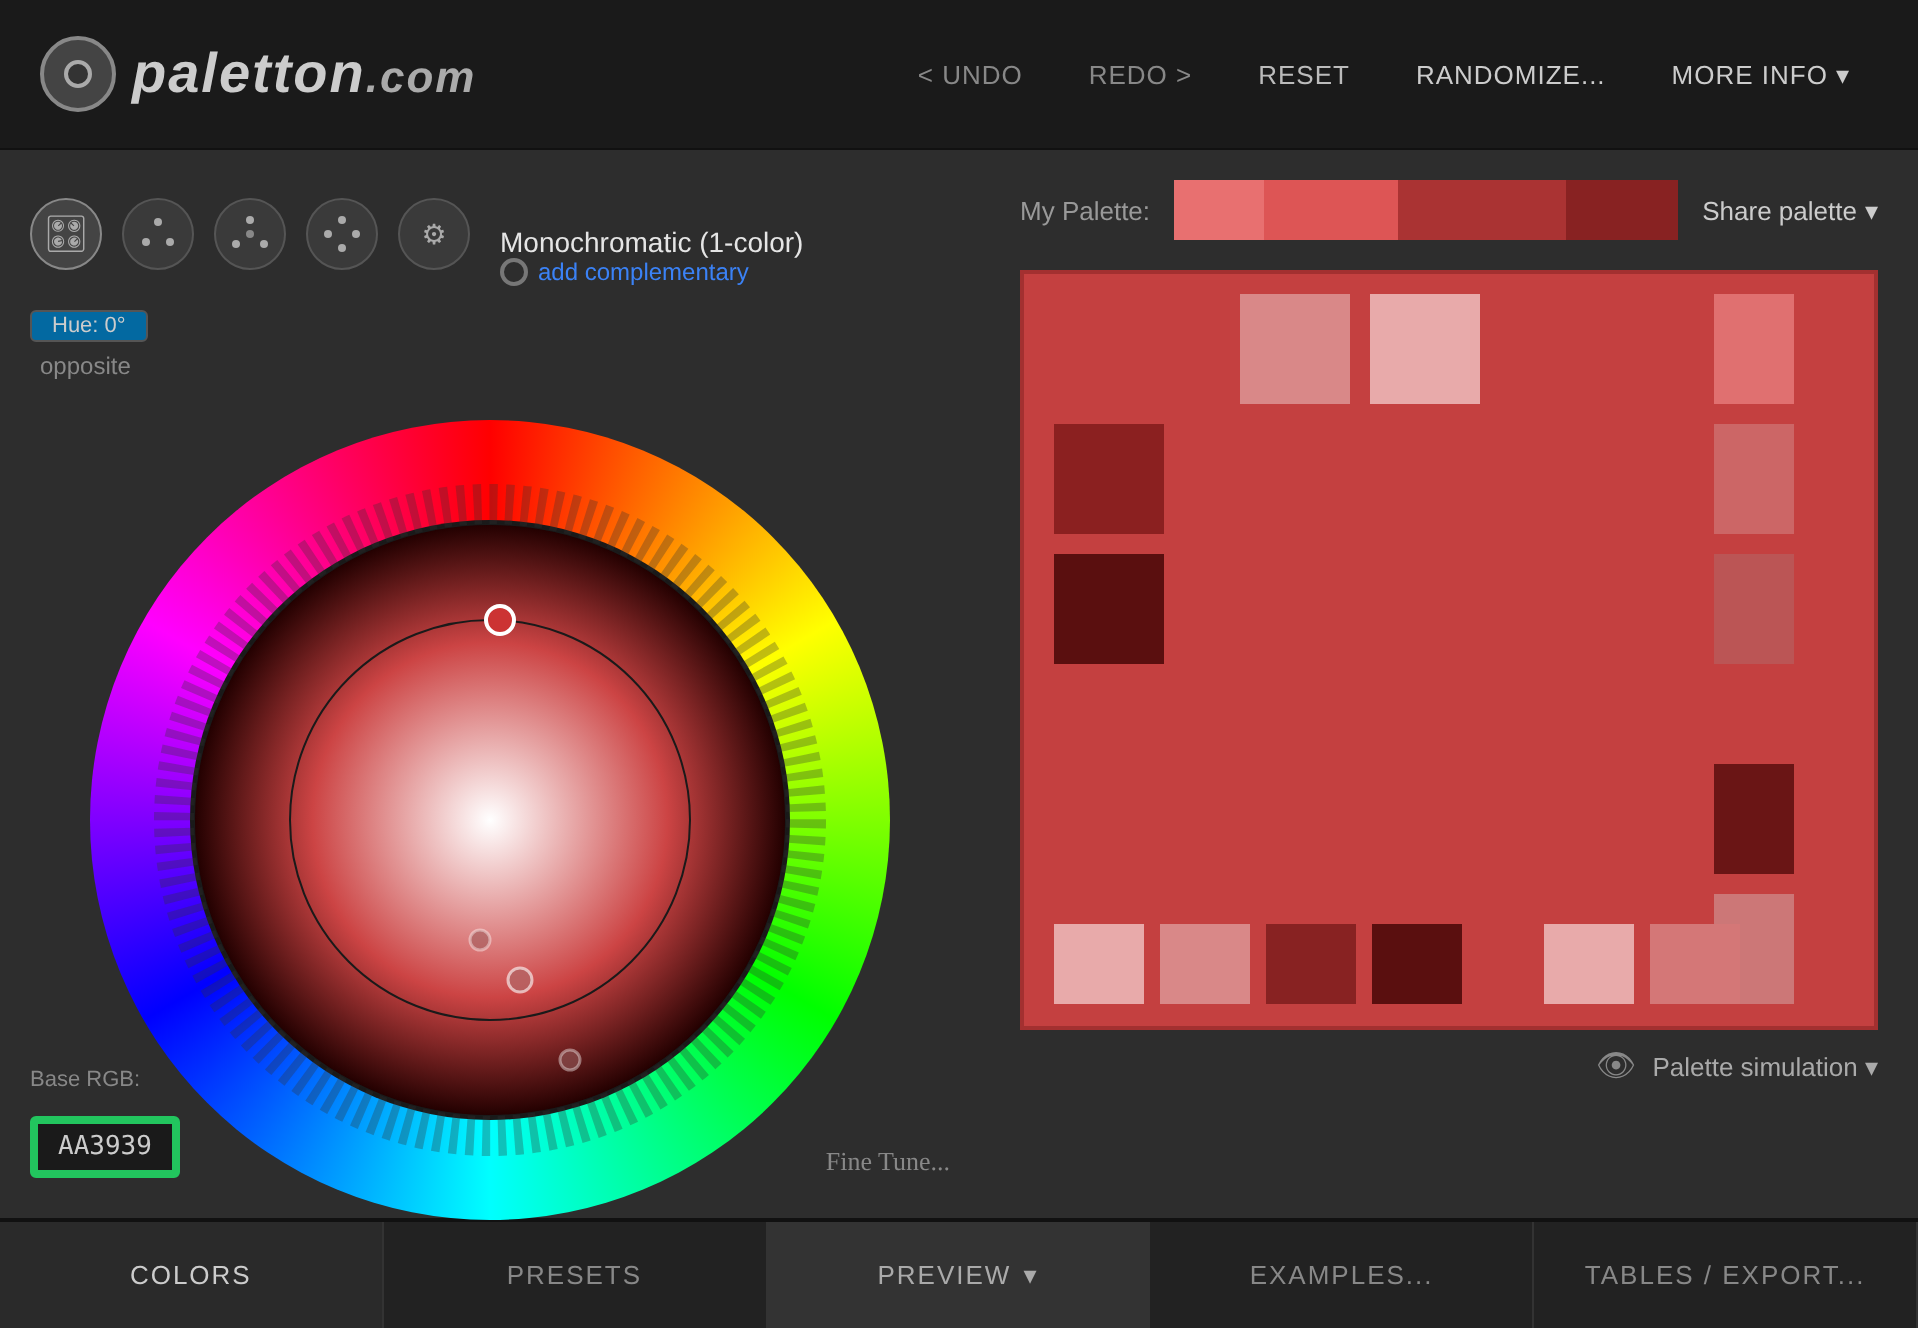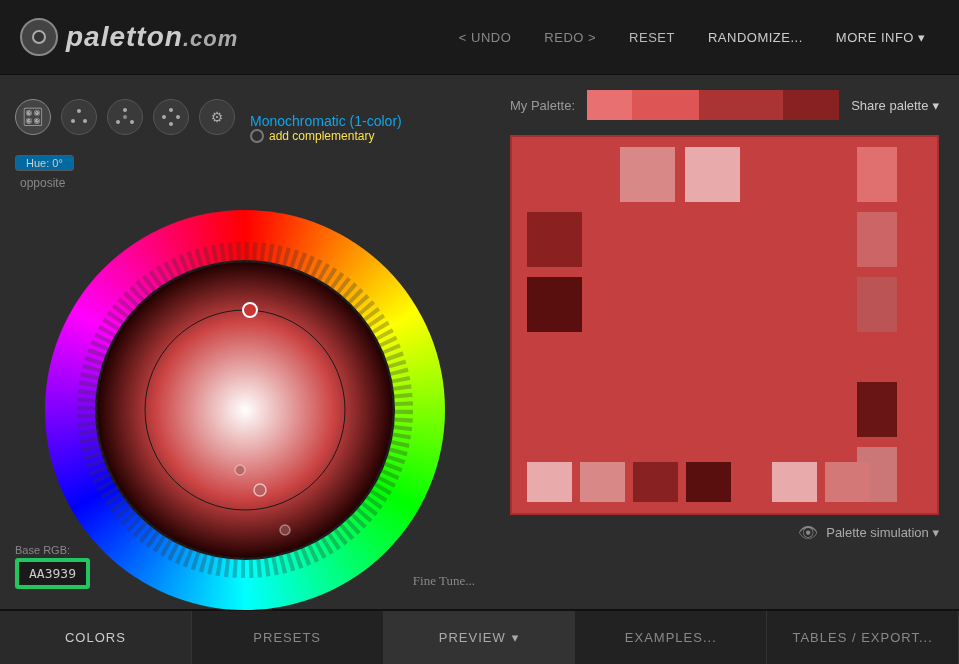--- a/index.html
+++ b/index.html
@@ -117,26 +117,26 @@
       color: #aaa;
     }
     .harmony-icon.active {
       background: #444;
       border-color: #888;
     }
     .harmony-label {
       margin-left: 5px;
     }
     .harmony-label .title {
-      color: #0ea5e9;
+      color: #e5e5e5;
       font-size: 14px;
       margin-top: 23px;
     }
     .harmony-label .subtitle {
-      color: #fde047;
+      color: #3b82f6;
       font-size: 12px;
       display: flex;
       align-items: center;
       gap: 5px;
       cursor: pointer;
     }
     .toggle-circle {
       width: 14px;
       height: 14px;
       border-radius: 50%;
@@ -176,21 +176,21 @@
 
     
     .base-rgb-area {
       position: absolute;
       bottom: 20px;
       left: 15px;
     }
     .base-rgb-label {
       font-size: 11px;
       color: #888;
-      margin-bottom: 2px;
+      margin-bottom: 12px;
     }
     .base-rgb-value {
       background: #1a1a1a;
       border: 4px solid #22c55e;
       border-radius: 3px;
       padding: 4px 10px;
       font-size: 13px;
       color: #ccc;
       font-family: monospace;
     }

